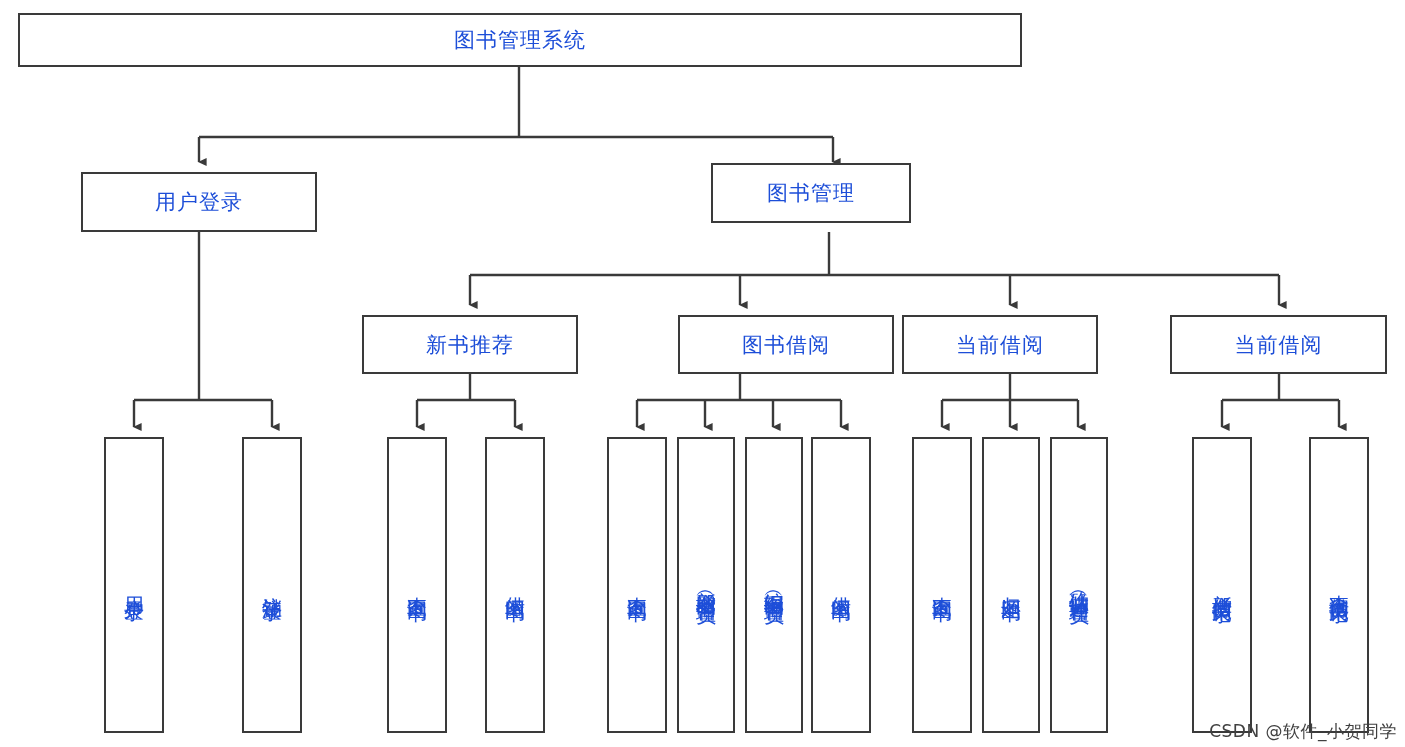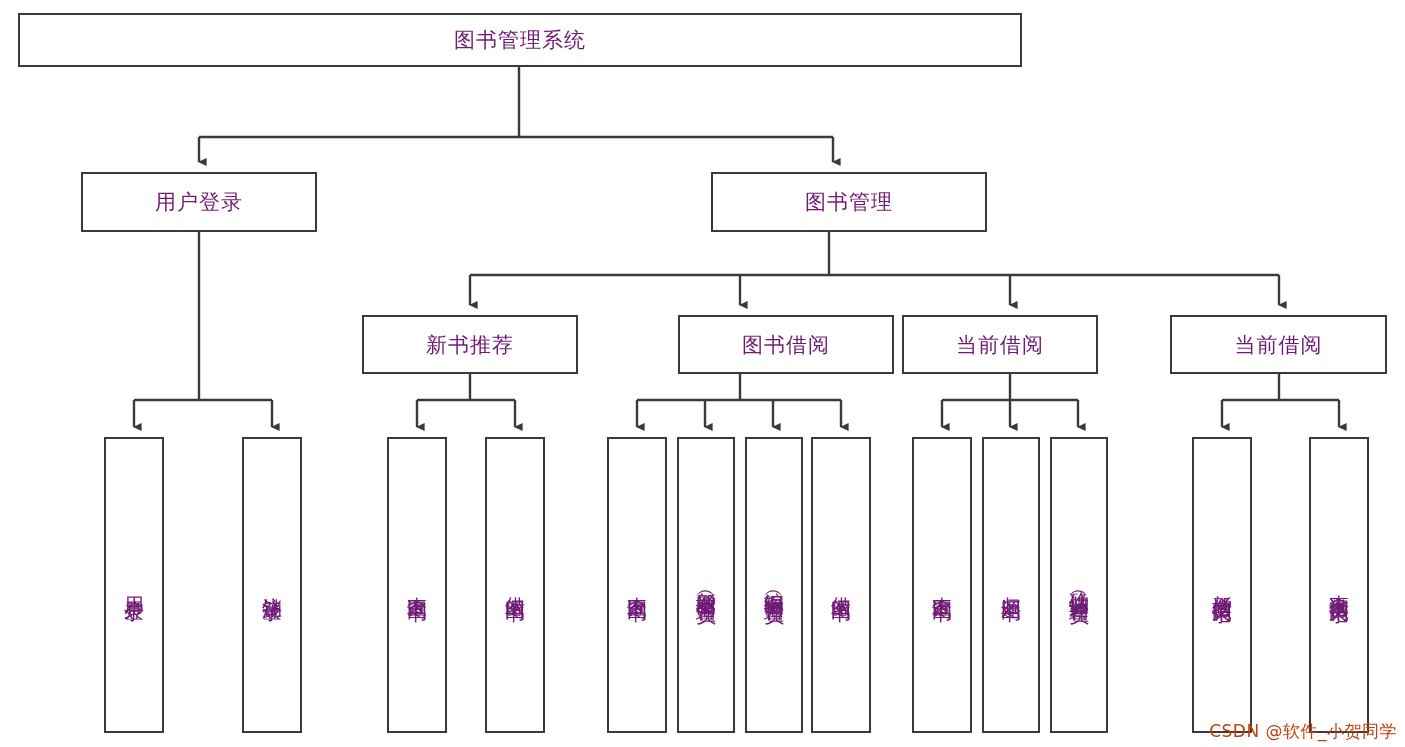--- a/index.html
+++ b/index.html
@@ -18,21 +18,21 @@
     overflow: hidden;
   }
   .node {
     position: absolute;
     box-sizing: border-box;
     background: #ffffff;
     border: 2px solid #3a3a3a;
     display: flex;
     align-items: center;
     justify-content: center;
-    color: #701a75;
+    color: #1d4ed8;
   }
   .node.h {
     font-size: 21px;
     letter-spacing: 1px;
   }
   .node.v {
     font-size: 20px;
     letter-spacing: 2px;
     writing-mode: vertical-rl;
     text-orientation: upright;
@@ -52,21 +52,21 @@
     top: 0;
     width: 1405px;
     height: 747px;
     pointer-events: none;
   }
   .watermark {
     position: absolute;
     right: 8px;
     bottom: 4px;
     font-size: 17px;
-    color: #c2410c;
+    color: #404040;
     letter-spacing: 0.5px;
     white-space: nowrap;
   }
 </style>
 </head>
 <body>
 
 <div id="canvas">
 
   <svg class="edges" viewBox="0 0 1405 747">
@@ -120,21 +120,21 @@
     </g>
   </svg>
 
   <div class="node h" style="left:18px; top:13px; width:1004px; height:54px;">
     <span>图书管理系统</span>
   </div>
 
   <div class="node h" style="left:81px; top:172px; width:236px; height:60px;">
     <span>用户登录</span>
   </div>
-  <div class="node h" style="left:711px; top:172px; width:276px; height:60px;">
+  <div class="node h" style="left:711px; top:163px; width:200px; height:60px;">
     <span>图书管理</span>
   </div>
 
   <div class="node h" style="left:362px; top:315px; width:216px; height:59px;">
     <span>新书推荐</span>
   </div>
   <div class="node h" style="left:632px; top:315px; width:216px; height:59px;margin-left:46px;">
     <span>图书借阅</span>
   </div>
   <div class="node h" style="left:902px; top:315px; width:196px; height:59px;">

